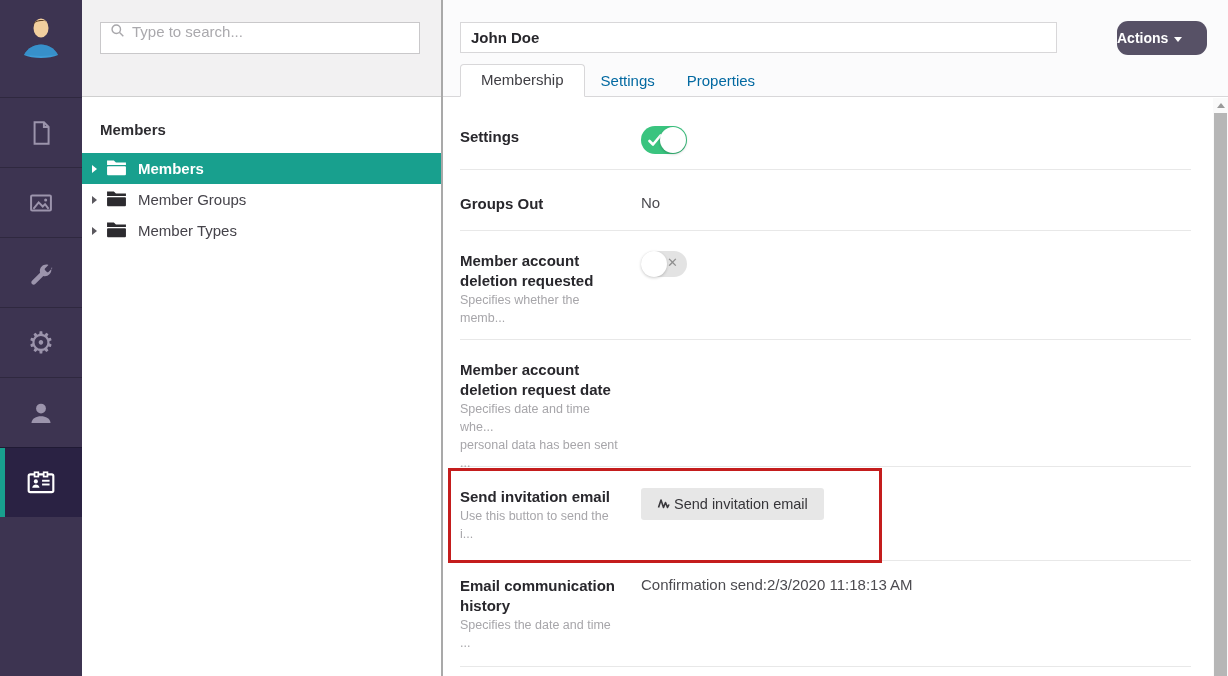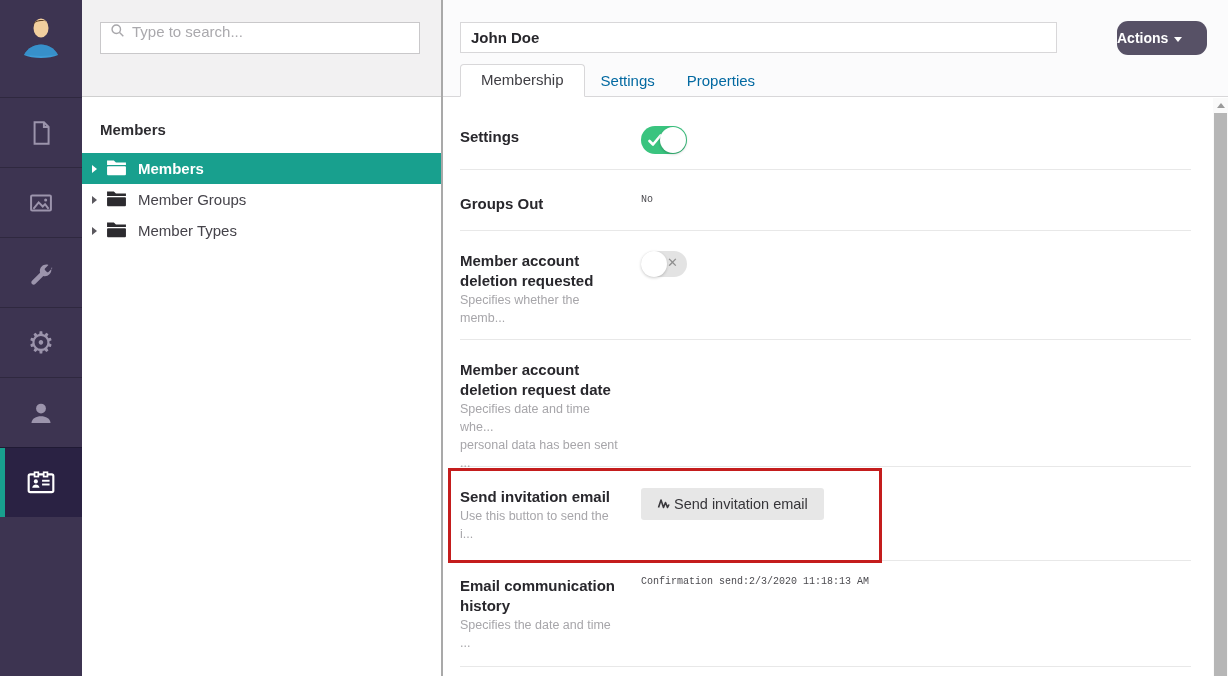--- a/index.html
+++ b/index.html
@@ -55,21 +55,21 @@
   .tab { font-size:15px; color:#0369a1; padding:6px 16px 8px; cursor:pointer; }
   .tab.active { background:#fff; border:1px solid #d8d7d9; border-bottom:1px solid #fff;
     border-radius:4px 4px 0 0; color:#3e3d42; padding:6px 20px 8px; }
 
   
   .prow { display:flex; border-bottom:1px solid #e8e8e8; margin:0 37px 0 17px; }
   .pl { width:181px; flex:none; padding-right:20px; }
   .plabel { font-size:15px; font-weight:bold; color:#28272c; line-height:20px; }
   .pdesc { font-size:12.5px; color:#a7a6aa; line-height:18px; }
   .pc { flex:1; }
-  .pvalue { font-size:10px; color:#4c4b50;font-family:Liberation Mono, monospace; }
+  .pvalue { font-size:15px; color:#4c4b50; }
   .r1 { height:73px; padding-top:30px; } .r1 .pc { padding-top:0; margin-top:-1px; }
   .r2 { height:61px; padding-top:24px; }
   .r3 { height:109px; padding-top:20px; }
   .r4 { height:127px; padding-top:20px; }
   .r5 { height:94px; padding-top:20px; }
   .r6 { height:106px; padding-top:15px; }
 
   
   .toggle { position:relative; width:46px; height:28px; border-radius:14px; cursor:pointer; }
   .toggle.on { background:#3ac47f; }

